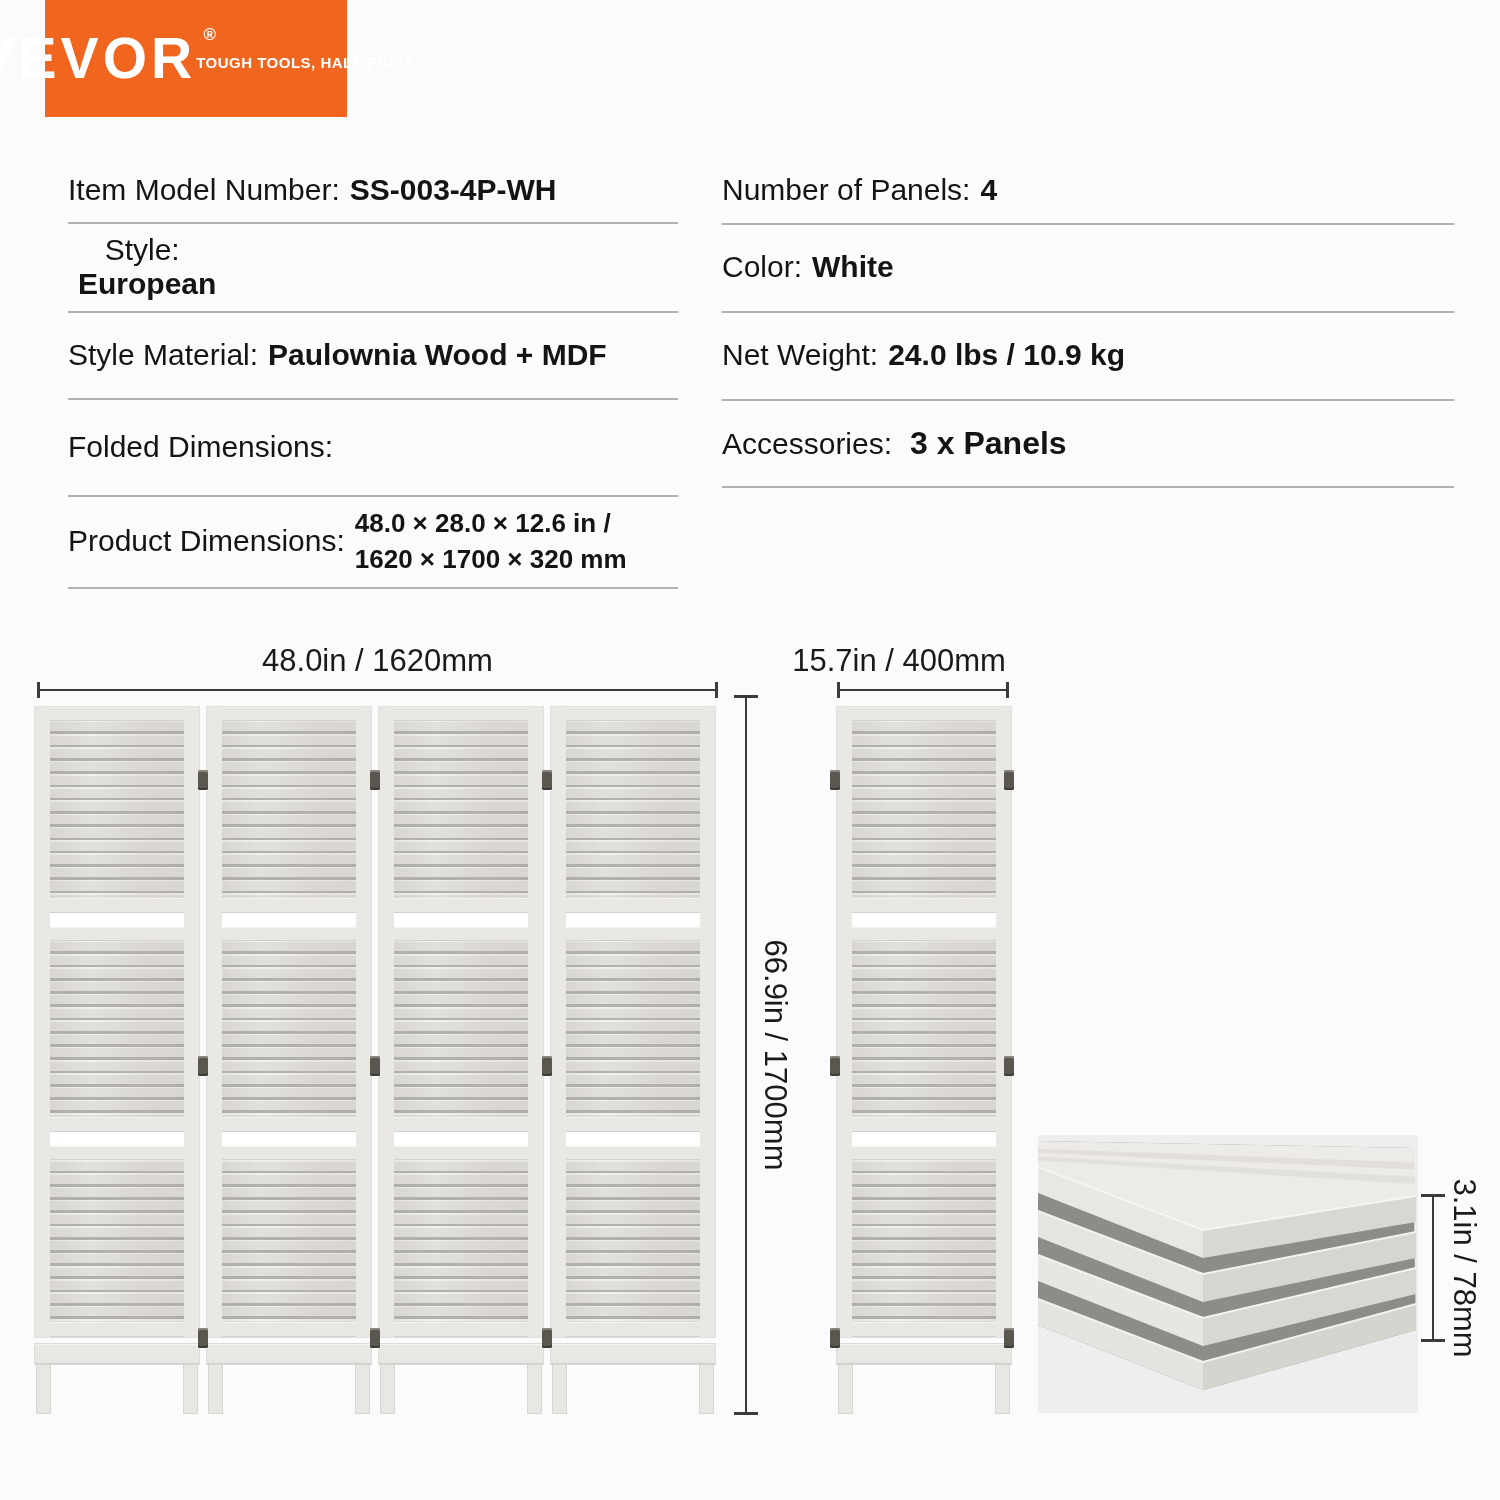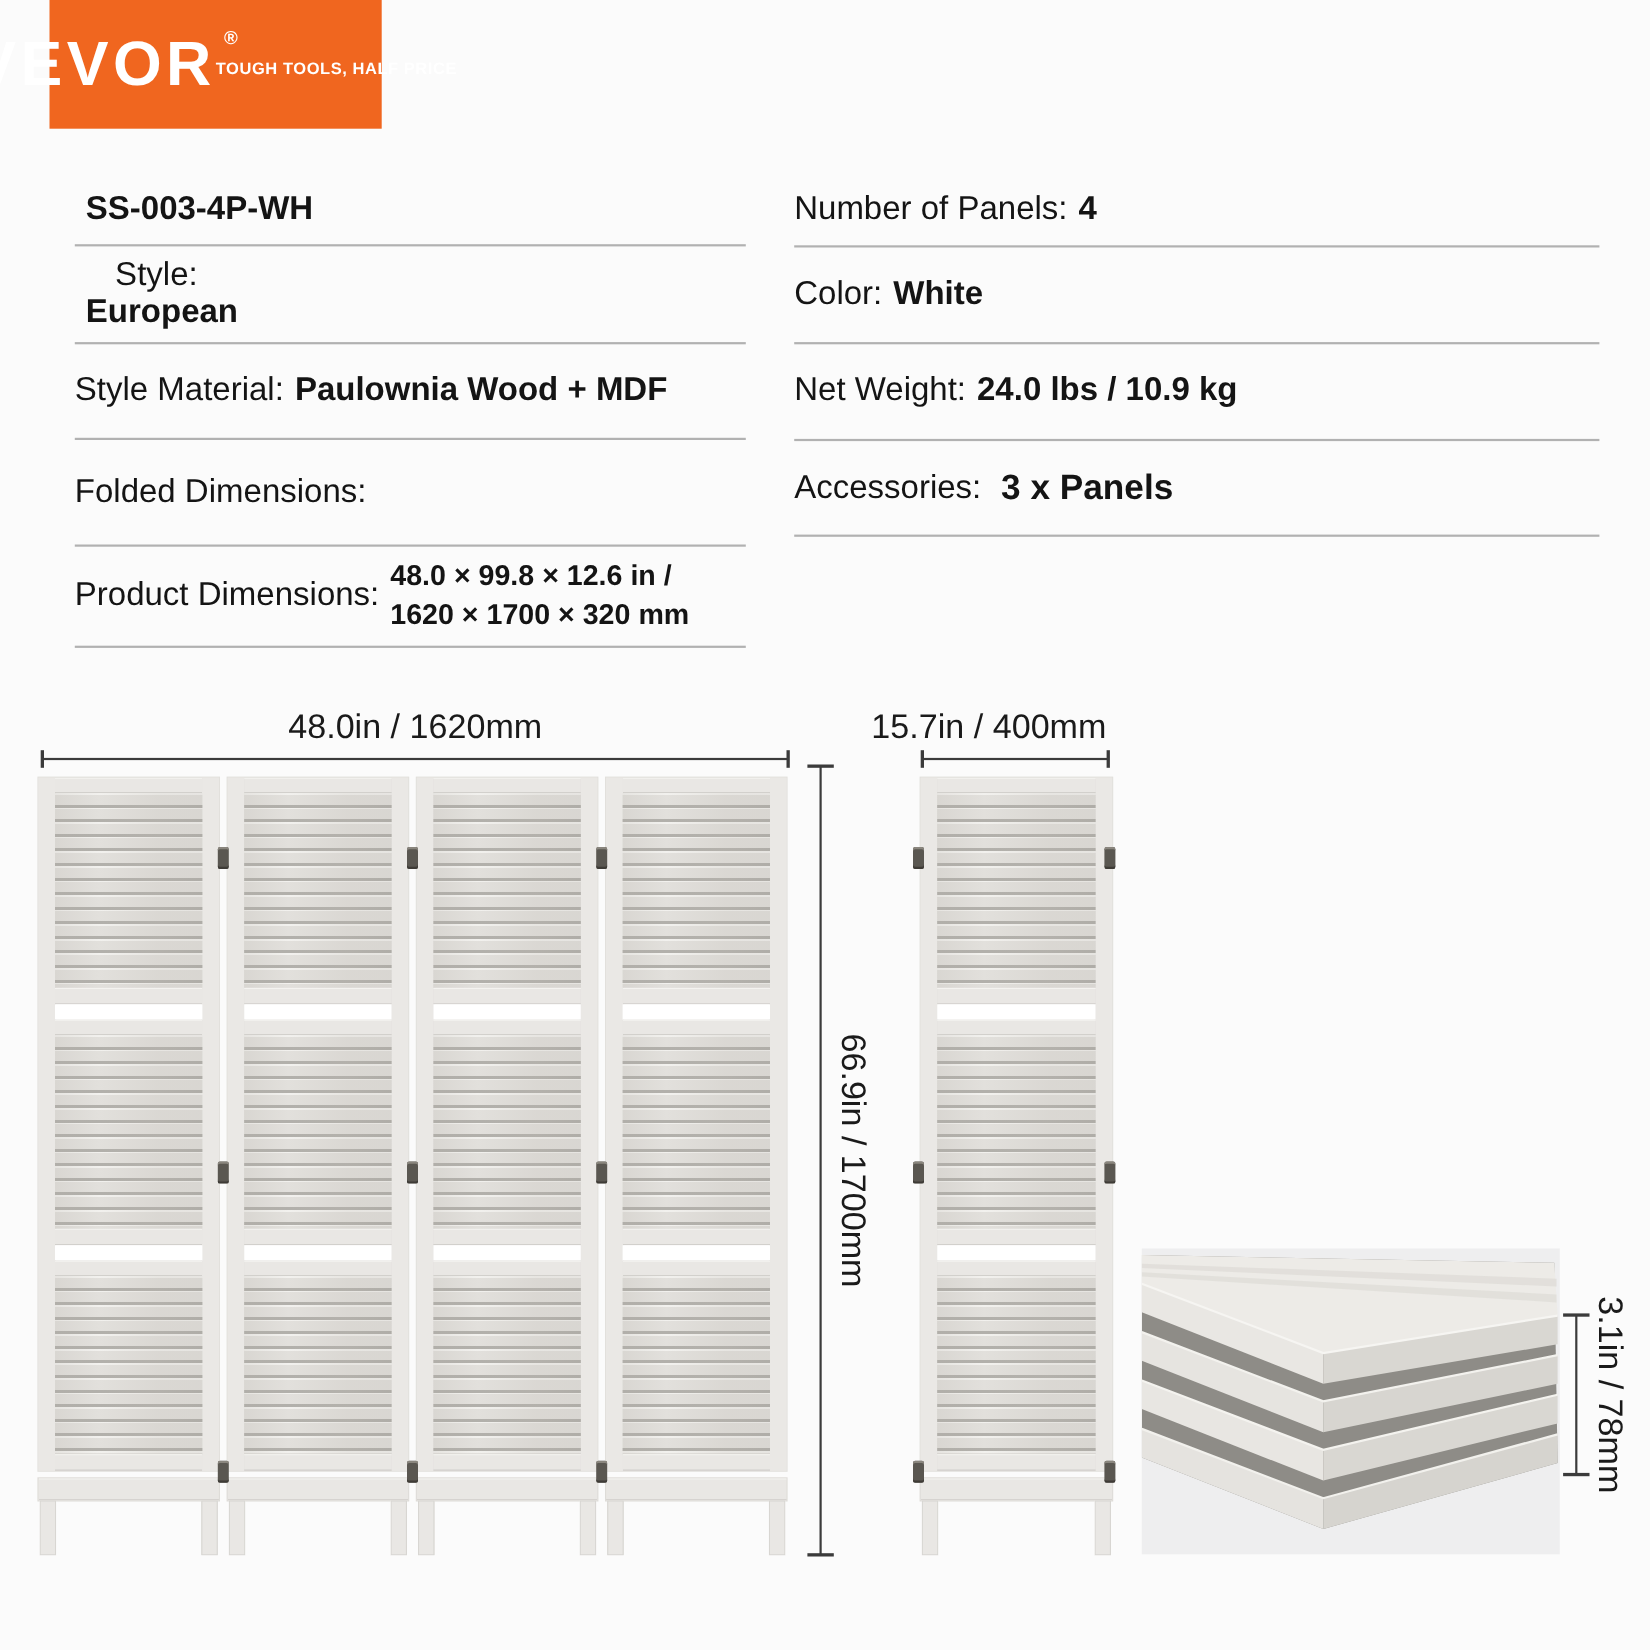--- a/index.html
+++ b/index.html
@@ -86,20 +86,21 @@
 <body>
 
 <div class="logo">
   <div class="brand-row">
     <span class="brand">VEVOR</span><span class="reg">®</span>
   </div>
   <div class="tagline">TOUGH TOOLS, HALF PRICE</div>
 </div>
 
 <div class="spec-row" style="left:68px;top:190px;">
+  <span class="l">Item Model Number:</span>
   <span class="v">SS-003-4P-WH</span>
 </div>
 <div class="sep left" style="top:222px;"></div>
 
 <div class="spec-row" style="left:68px;top:267px;flex-direction:column;">
   <span class="l">Style:</span>
   <span class="v">European</span>
 </div>
 <div class="sep left" style="top:311px;"></div>
 
@@ -110,21 +111,21 @@
 <div class="sep left" style="top:398px;"></div>
 
 <div class="spec-row" style="left:68px;top:447px;">
   <span class="l">Folded Dimensions:</span>
 </div>
 <div class="sep left" style="top:495px;"></div>
 
 <div class="spec-row" style="left:68px;top:541px;">
   <span class="l">Product Dimensions:</span>
   <span class="v2">
-    <span>48.0 × 99.8 × 12.6 in /</span>
+    <span>48.0 × 28.0 × 12.6 in /</span>
     <span>1620 × 1700 × 320 mm</span>
   </span>
 </div>
 <div class="sep left" style="top:587px;"></div>
 
 <div class="spec-row" style="left:722px;top:190px;">
   <span class="l">Number of Panels:</span>
   <span class="v">4</span>
 </div>
 <div class="sep right" style="top:223px;"></div>

